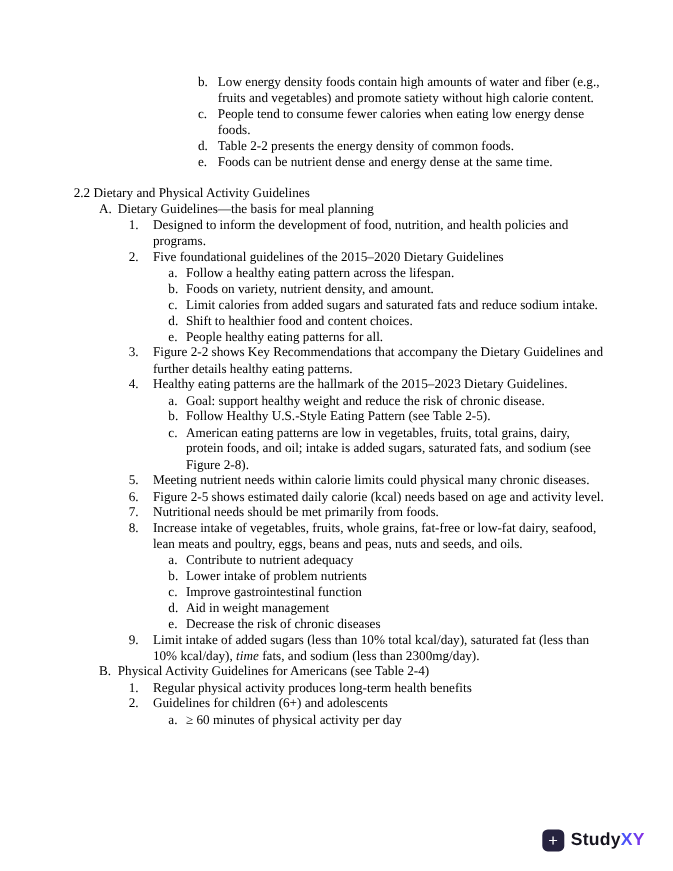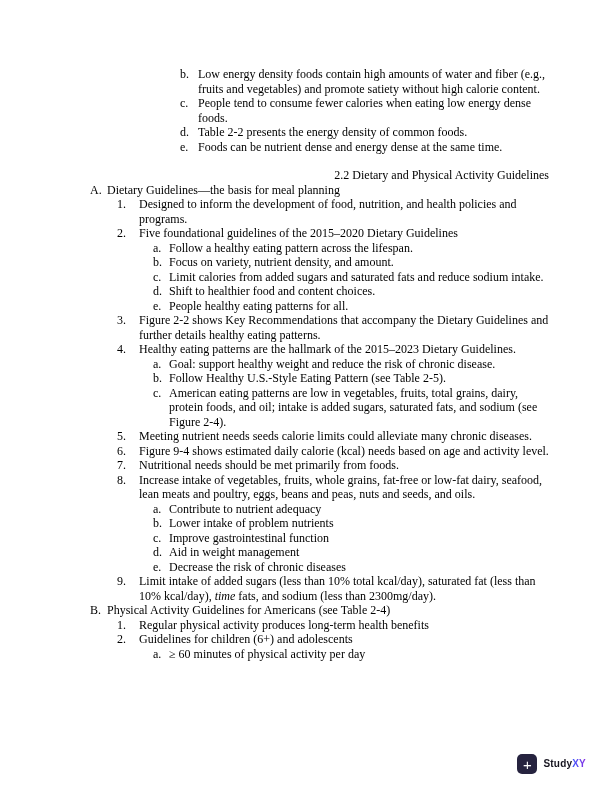--- a/index.html
+++ b/index.html
@@ -22,21 +22,21 @@
   .outline {
     padding: 67px 63px 0 63px;
   }
   .row {
     display: flex;
     align-items: flex-start;
   }
   .row .marker { flex: 0 0 auto; }
   .row .text { flex: 1 1 auto; }
 
-  .l0 { margin-left: 4px; text-align: right; }
+  .l0 { margin-left: 4px; }
   .l1 { margin-left: 27px; }
   .l2 { margin-left: 54px; }
   .l3 { margin-left: 90px; }
   .l4 { margin-left: 117px; }
 
   .l1 .marker { width: 17px; }
   .l2 .marker { width: 22px; }
   .l3 .marker { width: 16px; }
   .l4 .marker { width: 18px; }
 
@@ -58,21 +58,21 @@
     background: #26233f;
     color: #ffffff;
     display: flex;
     align-items: center;
     justify-content: center;
     font-size: 15px;
     font-weight: 400;
     line-height: 1;
   }
   .logo-text {
-    font-size: 10px;
+    font-size: 16px;
     font-weight: 700;
     color: #16141f;
     letter-spacing: 0.2px;
   }
   .logo-accent {
     background: linear-gradient(90deg, #3b5bfd, #8a2be2);
     -webkit-background-clip: text;
     background-clip: text;
     -webkit-text-fill-color: transparent;
     color: #5b4bdb;
@@ -113,21 +113,21 @@
       <div class="row l2">
         <span class="marker">2.</span>
         <span class="text">Five foundational guidelines of the 2015–2020 Dietary Guidelines</span>
       </div>
       <div class="row l3">
         <span class="marker">a.</span>
         <span class="text">Follow a healthy eating pattern across the lifespan.</span>
       </div>
       <div class="row l3">
         <span class="marker">b.</span>
-        <span class="text">Focus on variety, nutrient density, and amount.</span>
+        <span class="text">Foods on variety, nutrient density, and amount.</span>
       </div>
       <div class="row l3">
         <span class="marker">c.</span>
         <span class="text">Limit calories from added sugars and saturated fats and reduce sodium intake.</span>
       </div>
       <div class="row l3">
         <span class="marker">d.</span>
         <span class="text">Shift to healthier food and content choices.</span>
       </div>
       <div class="row l3">
@@ -145,29 +145,29 @@
       <div class="row l3">
         <span class="marker">a.</span>
         <span class="text">Goal: support healthy weight and reduce the risk of chronic disease.</span>
       </div>
       <div class="row l3">
         <span class="marker">b.</span>
         <span class="text">Follow Healthy U.S.-Style Eating Pattern  (see Table 2-5).</span>
       </div>
       <div class="row l3">
         <span class="marker">c.</span>
-        <span class="text">American eating patterns are low in vegetables, fruits, total grains, dairy, protein foods, and oil; intake is added sugars, saturated fats, and sodium (see Figure 2-4).</span>
+        <span class="text">American eating patterns are low in vegetables, fruits, total grains, dairy, protein foods, and oil; intake is added sugars, saturated fats, and sodium (see Figure 2-8).</span>
       </div>
       <div class="row l2">
         <span class="marker">5.</span>
-        <span class="text">Meeting nutrient needs seeds calorie limits could alleviate many chronic diseases.</span>
+        <span class="text">Meeting nutrient needs within calorie limits could physical many chronic diseases.</span>
       </div>
       <div class="row l2">
         <span class="marker">6.</span>
-        <span class="text">Figure 9-4 shows estimated daily calorie (kcal) needs based on age and activity level.</span>
+        <span class="text">Figure 2-5 shows estimated daily calorie (kcal) needs based on age and activity level.</span>
       </div>
       <div class="row l2">
         <span class="marker">7.</span>
         <span class="text">Nutritional needs should be met primarily from foods.</span>
       </div>
       <div class="row l2">
         <span class="marker">8.</span>
         <span class="text">Increase intake of vegetables, fruits, whole grains, fat-free or low-fat dairy, seafood, lean meats and poultry, eggs, beans and peas, nuts and seeds, and oils.</span>
       </div>
       <div class="row l3">

